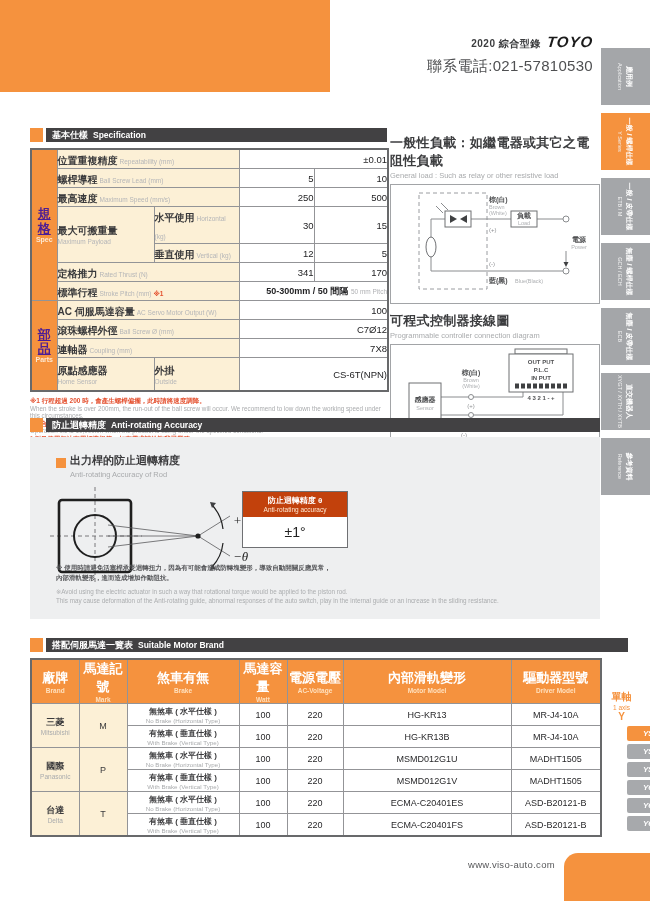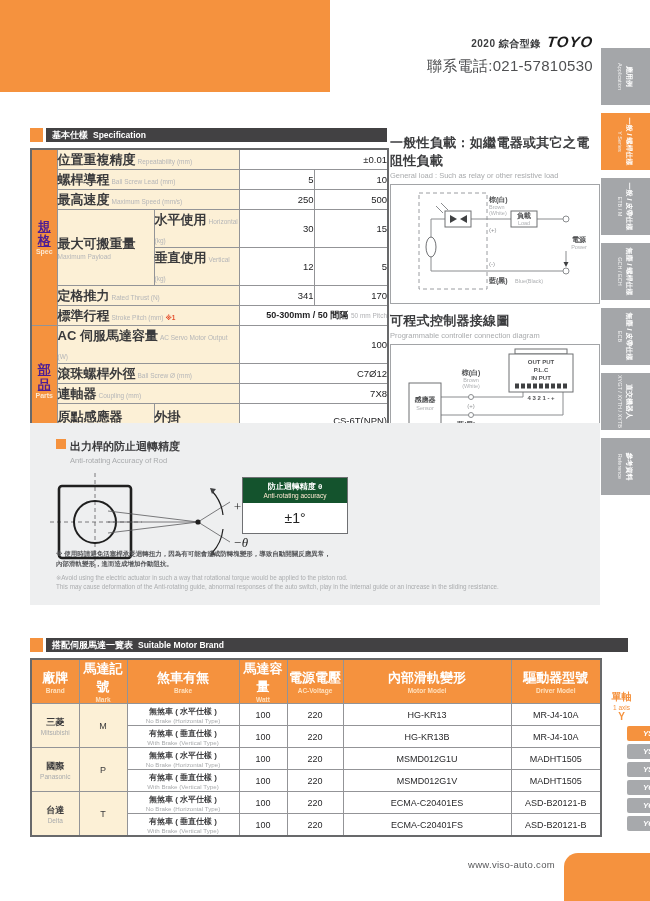--- a/index.html
+++ b/index.html
@@ -28,21 +28,21 @@
   .bh-en{font-size:8.5px;font-weight:bold;}
 
   
   .spec-col{position:absolute;left:30px;top:128px;width:357px;}
   table.spec{border-collapse:collapse;margin-top:6px;width:357px;table-layout:fixed;border:2px solid #68696B;}
   table.spec td,table.spec th{border:1px solid #939497;padding:0;}
   th.grp{background:#F5923E;vertical-align:middle;text-align:center;}
   .gzh{display:block;width:15px;margin:0 auto;font-size:13px;font-weight:bold;color:#4c1d95;line-height:1.1;word-break:break-all;text-decoration:underline;}
   .gen{display:block;font-size:7px;color:#FDE7CF;}
   td.lbl{background:#FCF0D6;padding-left:5px;height:18px;}
-  .lz{font-size:13px;font-weight:bold;color:#3A3A3C;}
+  .lz{font-size:10px;font-weight:bold;color:#3A3A3C;}
   .le{font-size:6.5px;color:#B5B6B8;margin-left:2px;}
   .mark1{font-size:6.5px;font-weight:bold;color:#E4502E;margin-left:2px;}
   td.val{background:#fff;text-align:right;font-size:9.5px;color:#232325;height:18px;}
   .svz{font-size:9px;font-weight:bold;color:#232325;}
   .sve{font-size:6.5px;color:#B0B1B4;}
   td.tall{height:32px;}
   .stack{display:block;}
   .notes{margin-top:5px;line-height:1.18;}
   .n-zh{font-size:6.5px;font-weight:bold;color:#E4502E;}
   .n-en{font-size:6.3px;color:#A9ABAD;}
@@ -60,30 +60,30 @@
   .td7{fill:#4F5052;font-size:7px;font-weight:bold;}
   .tg6{fill:#AEB0B3;font-size:5.5px;}
   .tm6{fill:#8E9093;font-size:6px;}
   .t6d{fill:#4F5052;font-size:6px;font-weight:bold;}
   .mid{text-anchor:middle;}
 
   
   .anti{position:absolute;left:30px;top:418px;width:570px;}
   .panel{margin-top:5px;height:182px;background:#EEEFF0;position:relative;}
   .sub{position:absolute;left:26px;top:16px;}
-  .sub-row{display:flex;align-items:flex-start;gap:4px;}
+  .sub-row{display:flex;align-items:flex-end;gap:4px;}
   .sub-sq{width:10px;height:10px;background:#F5923E;}
   .sub-zh{font-size:11px;font-weight:bold;color:#3A3A3C;}
   .sub-en{font-size:7.5px;color:#A9ABAD;margin-left:14px;margin-top:2px;}
   .anti-svg{position:absolute;left:20px;top:46px;}
   .blk{stroke:#1F1F1F;fill:none;}
   .thn{stroke:#5A5B5D;fill:none;stroke-width:.8;}
   .theta{font-family:"Liberation Serif","DejaVu Serif",serif;font-style:italic;font-size:13px;fill:#222;}
   .vbox{position:absolute;left:212px;top:54px;width:104px;border:1px solid #6F7073;background:#fff;}
-  .vb-head{background:#14532d;text-align:center;padding:3px 0 4px;}
+  .vb-head{background:#c2410c;text-align:center;padding:3px 0 4px;}
   .vb-zh{font-size:8px;font-weight:bold;color:#fff;}
   .vb-en{font-size:6.5px;color:#FFE9D2;}
   .vb-body{height:30px;display:flex;align-items:center;justify-content:center;font-size:14px;color:#222;}
   .anote-zh{position:absolute;left:26px;top:126px;font-size:6.5px;font-weight:bold;color:#56575A;line-height:1.5;}
   .anote-en{position:absolute;left:26px;top:150px;font-size:6.3px;color:#ABADAF;line-height:1.5;}
 
   
   .motor{position:absolute;left:30px;top:638px;width:598px;}
   table.mt{border-collapse:collapse;margin-top:6px;width:570px;table-layout:fixed;border:2px solid #68696B;}
   table.mt td,table.mt th{border:1px solid #939497;padding:0;text-align:center;vertical-align:middle;}
@@ -321,20 +321,27 @@
         <text class="tg6 mid" x="80" y="43">(White)</text>
         <text class="tm6 mid" x="80" y="63">(+)</text>
         <text class="td7" x="66" y="82">藍(黑)</text>
         <text class="tg6" x="92" y="82">Blue(Black)</text>
         <text class="tm6" x="70" y="92">(-)</text>
       </svg>
     </div>
   </section>
 
   <section class="anti">
+    <div class="bar">
+      <span class="sq"></span>
+      <div class="bar-body">
+          <span class="bh-zh">防止迴轉精度</span>
+          <span class="bh-en">Anti-rotating Accuracy</span>
+        </div>
+    </div>
     <div class="panel">
       <div class="sub">
         <div class="sub-row">
             <span class="sub-sq"></span>
             <span class="sub-zh">出力桿的防止迴轉精度</span>
           </div>
         <div class="sub-en">Anti-rotating Accuracy of Rod</div>
       </div>
 
       <svg class="anti-svg" width="214" height="106" viewBox="0 0 214 106">

